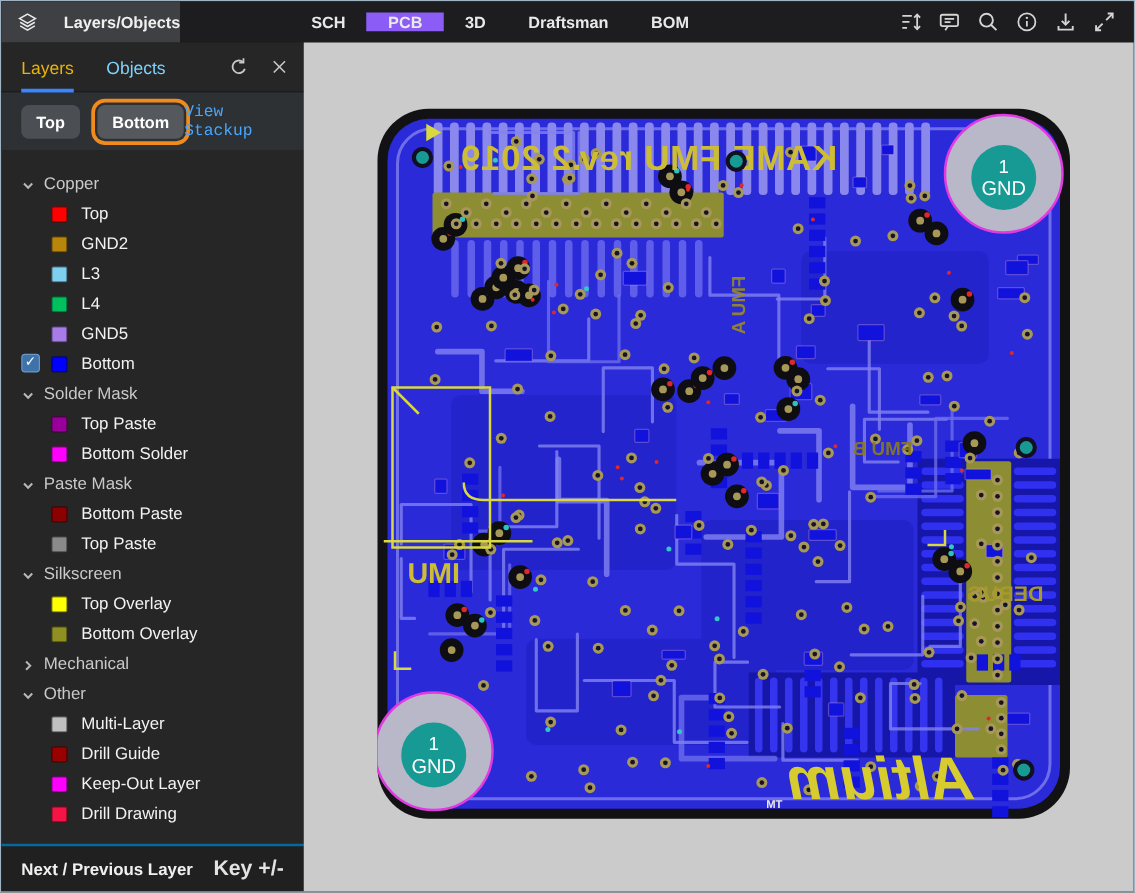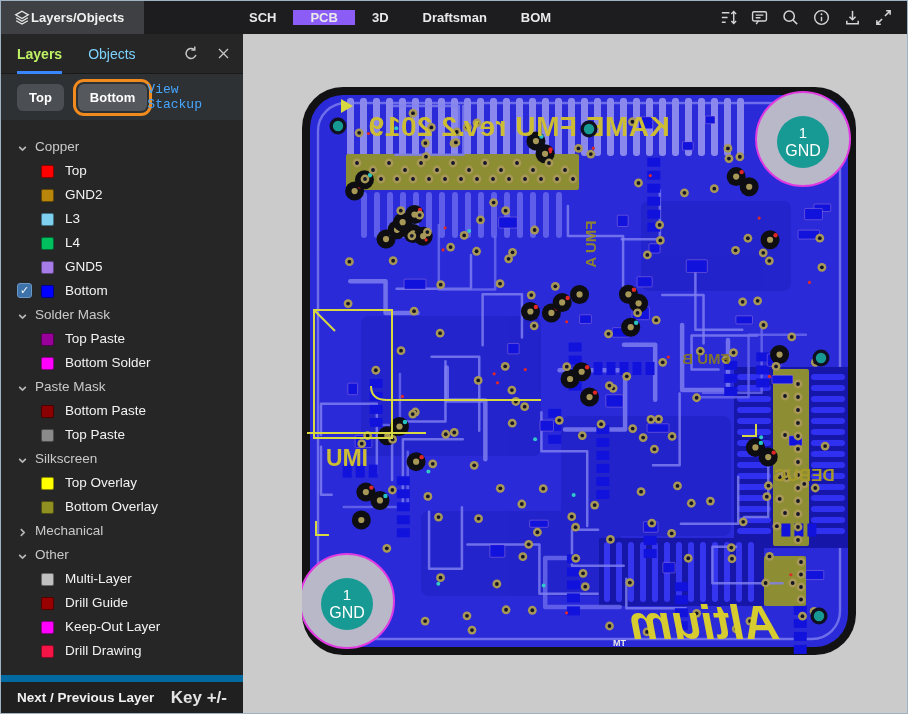--- a/index.html
+++ b/index.html
@@ -3,37 +3,37 @@
 <meta charset="utf-8">
 <style>
   * { margin:0; padding:0; box-sizing:border-box; }
   html,body { width:908px; height:714px; }
   body { font-family:"Liberation Sans", sans-serif; background:#1d1d1f; overflow:hidden; position:relative;
          border:1px solid #9fb3c2; }
 
   
   .topbar { position:absolute; left:0; top:0; width:100%; height:33px; background:#1d1d1f;
             display:flex; align-items:stretch; }
-  .panel-tab { width:143px; background:#3e4043; display:flex; align-items:center; gap:0;
+  .panel-tab { width:143px; background:#3e4043; display:flex; align-items:center; gap:20px;
                padding-left:12px; color:#f0f0f0; font-size:13px; font-weight:600; cursor:pointer; }
   .doc-tabs { display:flex; align-items:center; margin-left:88px; }
   .doc-tab { display:flex; align-items:center; padding:0 17px; color:#e9e9e9; font-size:13px;
              font-weight:700; cursor:pointer; }
   .doc-tab.active { background:#8b5cf6; }
   .top-icons { margin-left:auto; display:flex; align-items:center; padding-right:8px; }
   .icon-btn { width:31px; height:33px; display:flex; align-items:center; justify-content:center; cursor:pointer; }
 
   
   .panel { position:absolute; left:0; top:33px; width:242px; bottom:0; background:#262627;
            display:flex; flex-direction:column; }
   .panel-tabs { height:40px; display:flex; align-items:center; padding:0 10px 0 16px;
                 border-bottom:1px solid #1a1a1a; flex:none; }
   .ptab { position:relative; font-size:14px; color:#7dd3fc; margin-right:26px; height:40px;
           display:flex; align-items:center; cursor:pointer; }
-  .ptab.active { color:#bef264;font-weight:bold; }
+  .ptab.active { color:#eab308; }
   .ptab.active::after { content:""; position:absolute; left:0; right:0; bottom:0; height:3px;
                         background:var(--tab_underline,#3a86ff); }
   .panel-tools { margin-left:auto; display:flex; align-items:center; gap:12px; }
   .ptool { width:20px; height:20px; display:flex; align-items:center; justify-content:center; cursor:pointer; }
 
   .view-row { height:46px; background:#2e3134; display:flex; align-items:center; padding:0 16px; flex:none; }
   .vbtn { background:#4b4e52; color:#fff; font-size:13px; font-weight:700; border:none;
           border-radius:6px; padding:6px 12px; cursor:pointer; }
   .vbtn + .vbtn { margin-left:14px; }
   .vbtn.selected { background:#55585c; box-shadow:0 0 0 2px #2e3134, 0 0 0 5px var(--accent_orange,#f28b1e); }
@@ -43,21 +43,21 @@
   .trow { display:flex; align-items:flex-end; height:24px; padding-left:16px; cursor:pointer; }
   .trow .chev { width:12px; height:12px; margin-right:6px; flex:none; display:flex; align-items:center; }
   .slbl { font-size:13.5px; color:#c9c9c9; }
   .cbslot { width:15px; height:15px; margin-right:9px; flex:none; position:relative; }
   .cb { position:absolute; inset:0; background:var(--checkbox_blue,#3d72ab); border:1px solid #6b97c4;
         border-radius:3px; color:#fff; font-size:11px; line-height:13px; text-align:center; cursor:pointer; }
   .swatch { width:13px; height:13px; border-radius:2px; margin-right:11px; flex:none;
             border:1px solid rgba(0,0,0,.45); cursor:pointer; }
   .ilbl { font-size:13.5px; color:#f2f2f2; }
 
-  .panel-footer { flex:none; height:38px; background:#202020; border-top:7px solid #0369a1;
+  .panel-footer { flex:none; height:38px; background:#202020; border-top:2px solid #0369a1;
                   display:flex; align-items:center; justify-content:space-between; padding:0 16px; }
   .pf-left { color:#f0f0f0; font-size:13.5px; font-weight:700; cursor:pointer; }
   .pf-right { color:#e3e3e3; font-size:17px; font-weight:600; }
 
   
   .canvas { position:absolute; left:242px; top:33px; right:0; bottom:0; background:var(--canvas_bg,#cbcbcb); }
   .bsvg { position:absolute; left:58px; top:52px; }
   .bsvg text { font-family:"Liberation Sans", sans-serif; }
 </style>
 </head>

